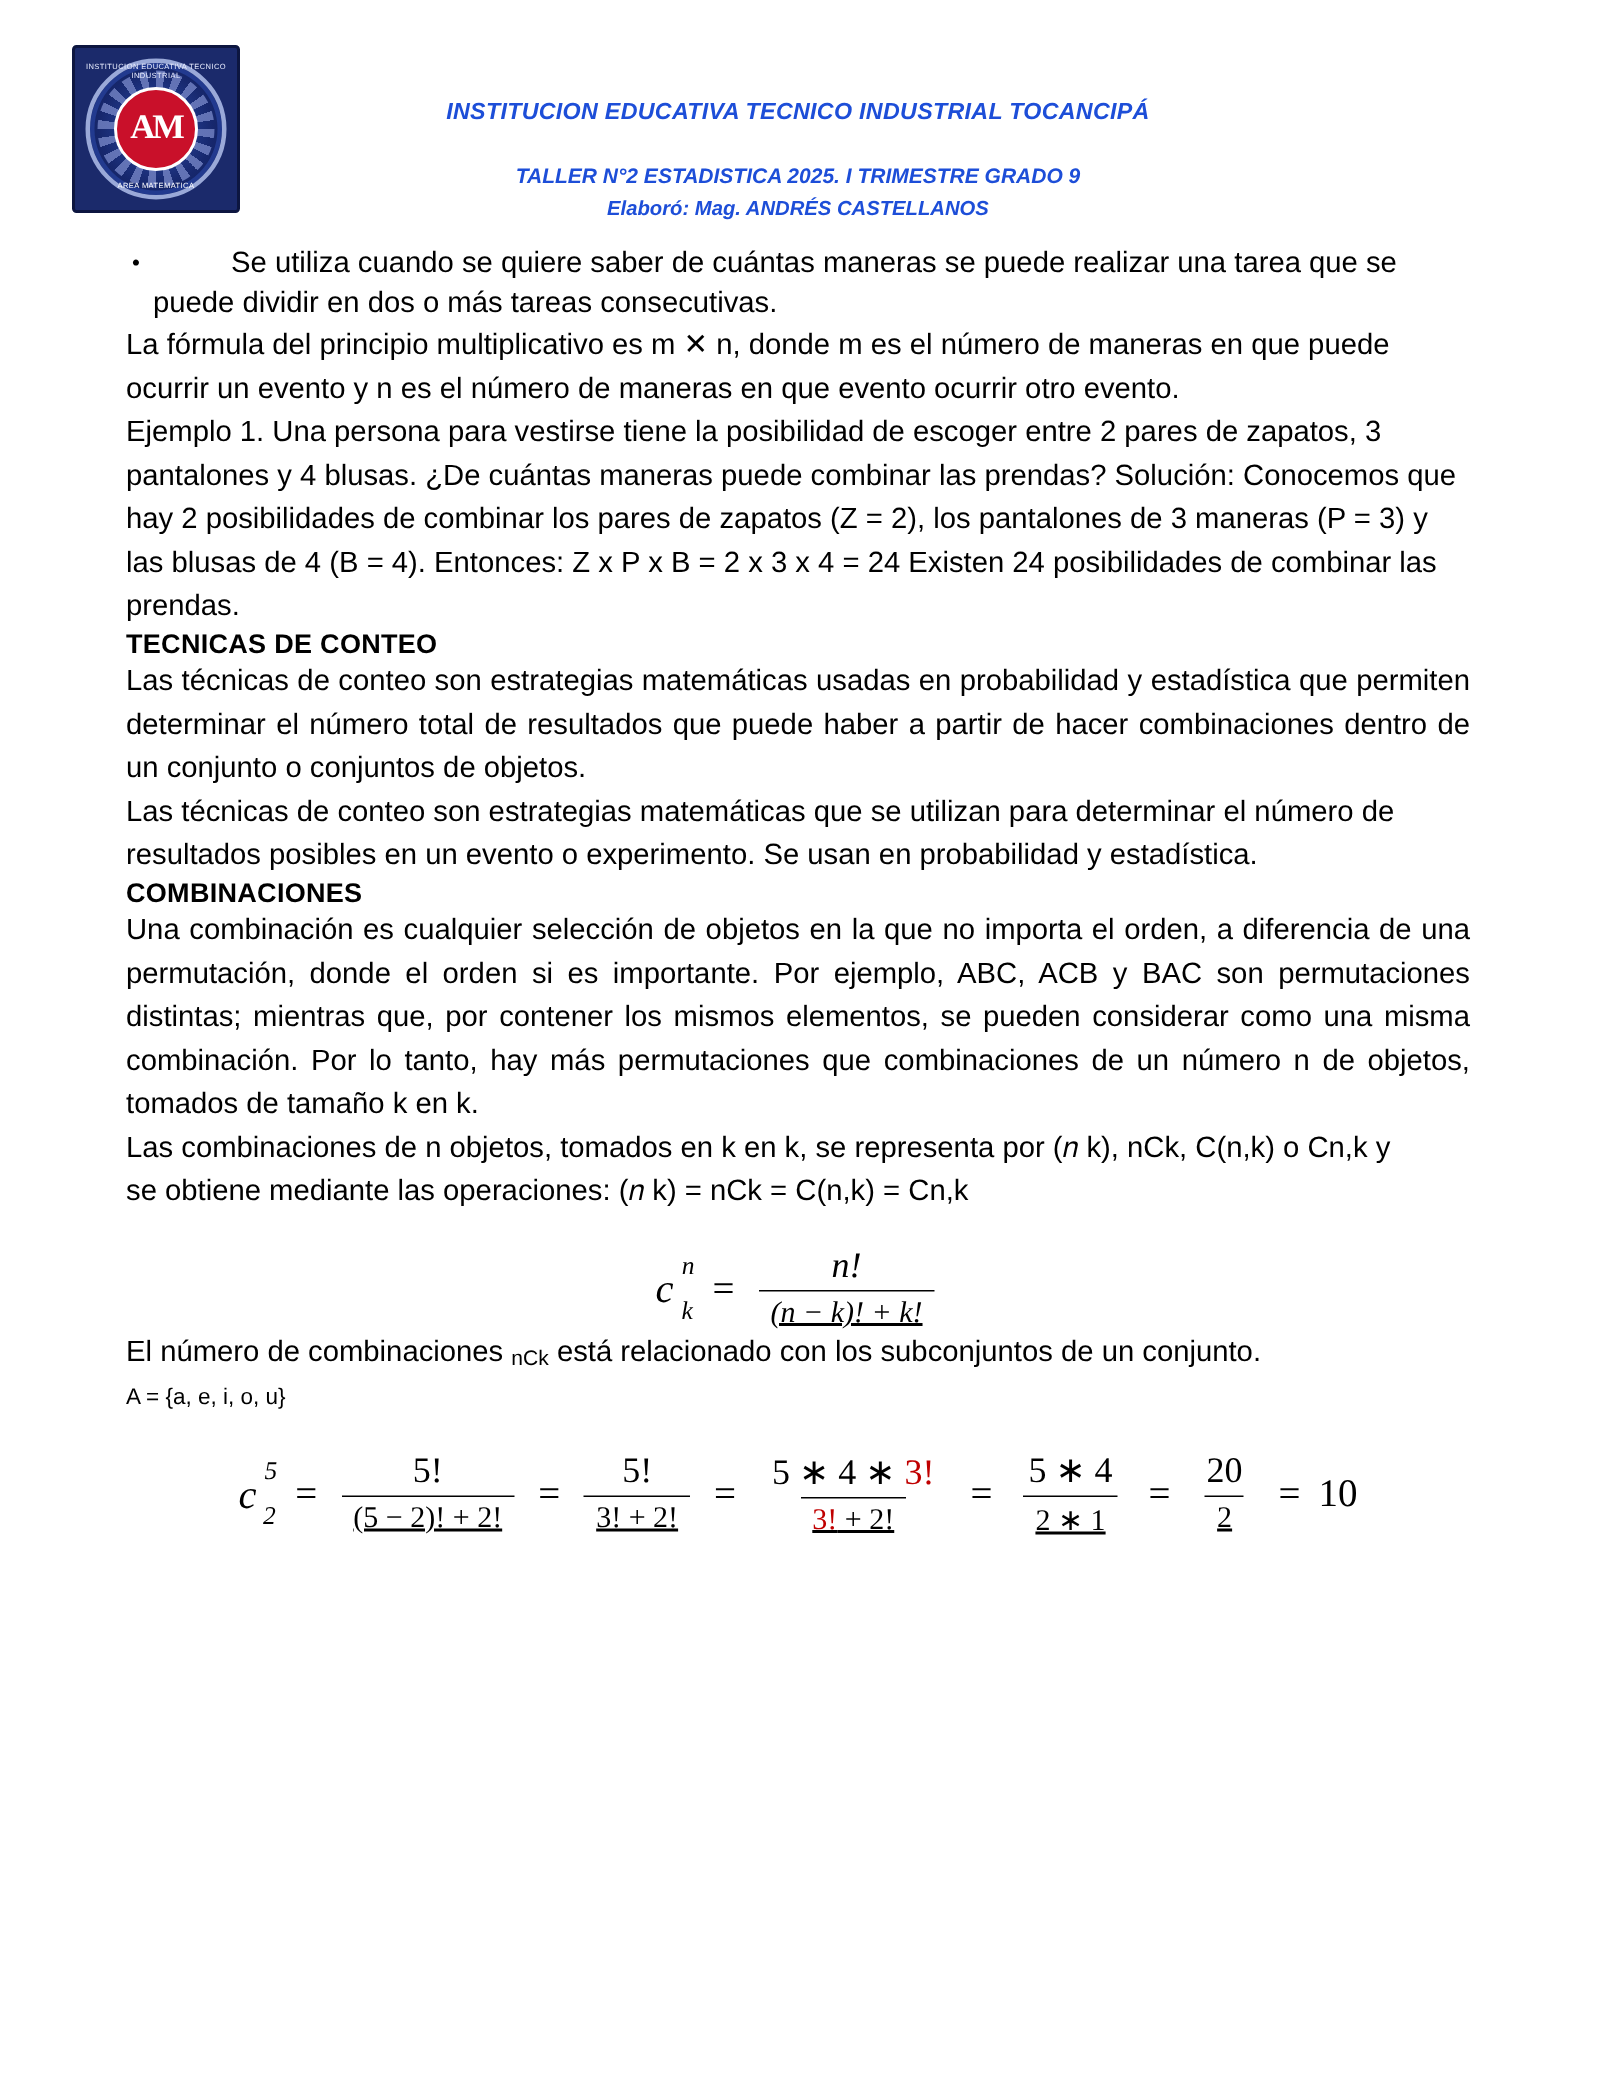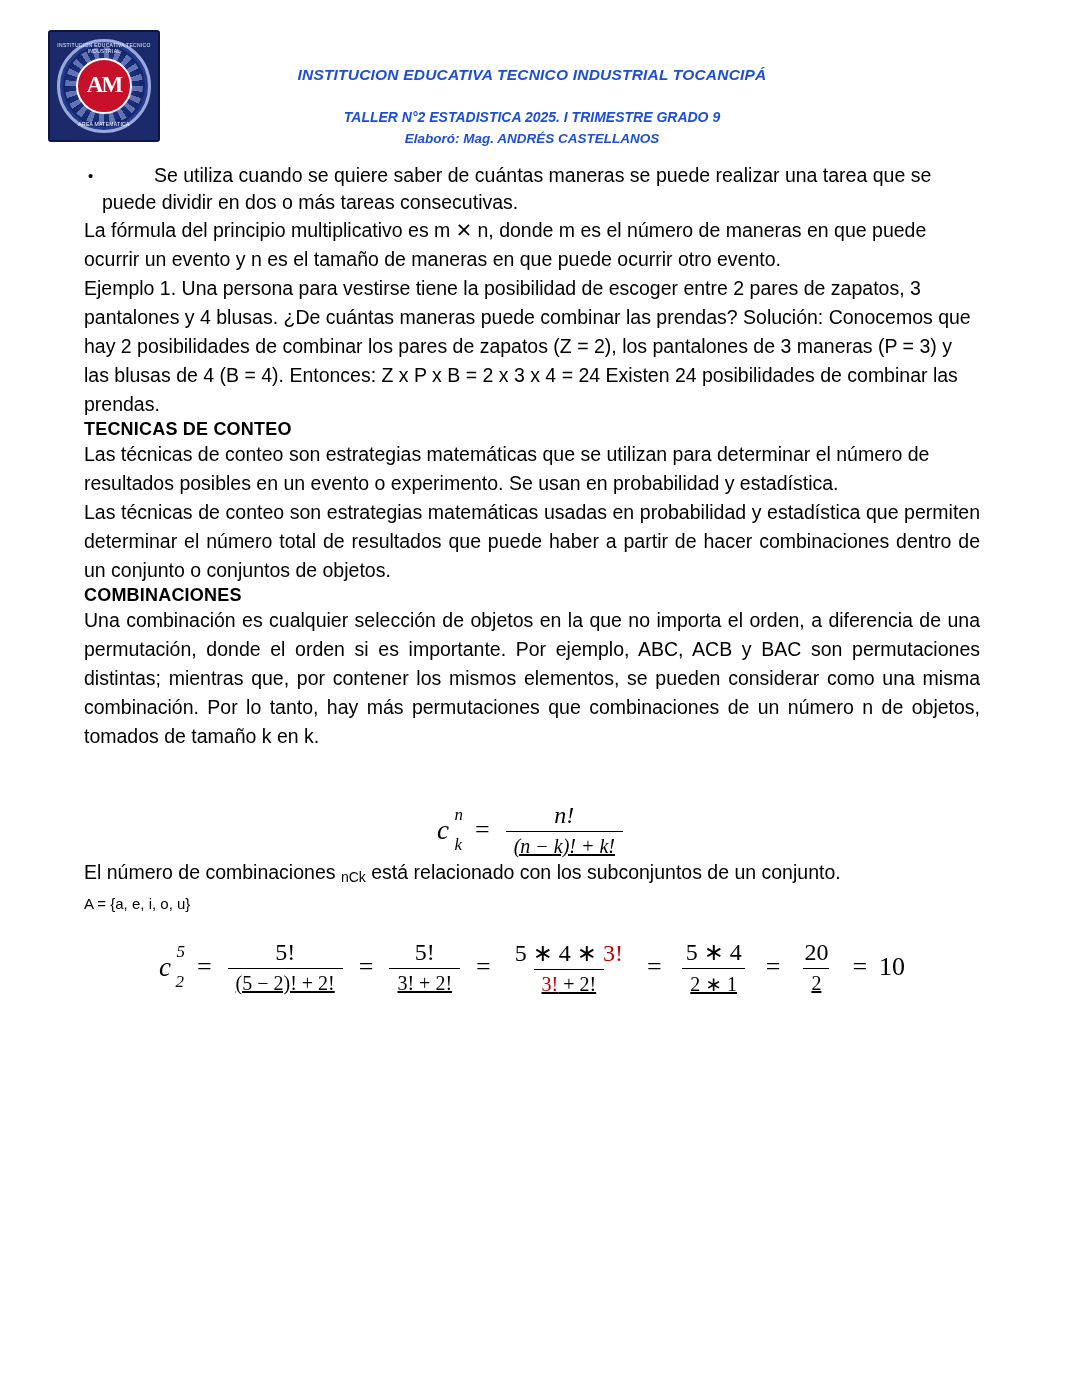--- a/index.html
+++ b/index.html
@@ -250,36 +250,37 @@
     <div class="head-line head-1">INSTITUCION EDUCATIVA TECNICO INDUSTRIAL  TOCANCIPÁ</div>
     <div class="head-line head-2">TALLER N°2 ESTADISTICA 2025.  I TRIMESTRE GRADO 9</div>
     <div class="head-line head-3">Elaboró: Mag. ANDRÉS CASTELLANOS</div>
   </div>
 
   <div class="bullet-row">
     <div class="dot">•</div>
     <div class="bullet-text">Se utiliza cuando se quiere saber de cuántas maneras se puede realizar una tarea que se puede dividir en dos o más tareas consecutivas.</div>
   </div>
 
-  <p class="body gap-lg">La fórmula del principio multiplicativo es m ✕ n, donde m es el número de maneras en que puede ocurrir un evento y n es el tamaño de maneras en que puede ocurrir otro evento.</p>
+  <p class="body gap-lg">La fórmula del principio multiplicativo es m ✕ n, donde m es el número de maneras en que puede ocurrir un evento y n es el número de maneras en que evento ocurrir otro evento.</p>
 
   <p class="body gap-md">Ejemplo 1. Una persona para vestirse tiene la posibilidad de escoger entre 2 pares de zapatos, 3 pantalones y 4 blusas. ¿De cuántas maneras puede combinar las prendas? Solución: Conocemos que hay 2 posibilidades de combinar los pares de zapatos (Z = 2), los pantalones de 3 maneras (P = 3) y las blusas de 4 (B = 4). Entonces: Z x P x B = 2 x 3 x 4 = 24 Existen 24 posibilidades de combinar las prendas.</p>
 
   <h2 class="section section-gap">TECNICAS DE CONTEO</h2>
 
+  <p class="body gap-md justify">Las técnicas de conteo son estrategias matemáticas usadas en probabilidad y estadística que permiten determinar el número total de resultados que puede haber a partir de hacer combinaciones dentro de un conjunto o conjuntos de objetos.</p>
+
   <p class="body gap-md">Las técnicas de conteo son estrategias matemáticas que se utilizan para determinar el número de resultados posibles en un evento o experimento. Se usan en probabilidad y estadística.</p>
 
-  <p class="body gap-md justify">Las técnicas de conteo son estrategias matemáticas usadas en probabilidad y estadística que permiten determinar el número total de resultados que puede haber a partir de hacer combinaciones dentro de un conjunto o conjuntos de objetos.</p>
-
   <h2 class="section gap-md">COMBINACIONES</h2>
 
   <p class="body gap-md justify">Una combinación es cualquier selección de objetos en la que no importa el orden, a diferencia de una permutación, donde el orden si es importante. Por ejemplo, ABC, ACB y BAC son permutaciones distintas; mientras que, por contener los mismos elementos, se pueden considerar como una misma combinación. Por lo tanto, hay más permutaciones que combinaciones de un número n de objetos, tomados de tamaño k en k.</p>
 
   <p class="body gap-md">
-    <br>
+    <span>Las combinaciones de n objetos, tomados en k en k, se representa por (𝑛 k), nCk, C(n,k) o Cn,k y</span><br>
+    <span>se obtiene mediante las operaciones: (𝑛 k) = nCk = C(n,k) = Cn,k</span>
   </p>
 
   <div class="formula">
     <span class="cvar">
       <span>c</span>
       <span class="sup">n</span>
       <span class="sb">k</span>
     </span>
     <span class="eq">=</span>
     <span class="frac">

